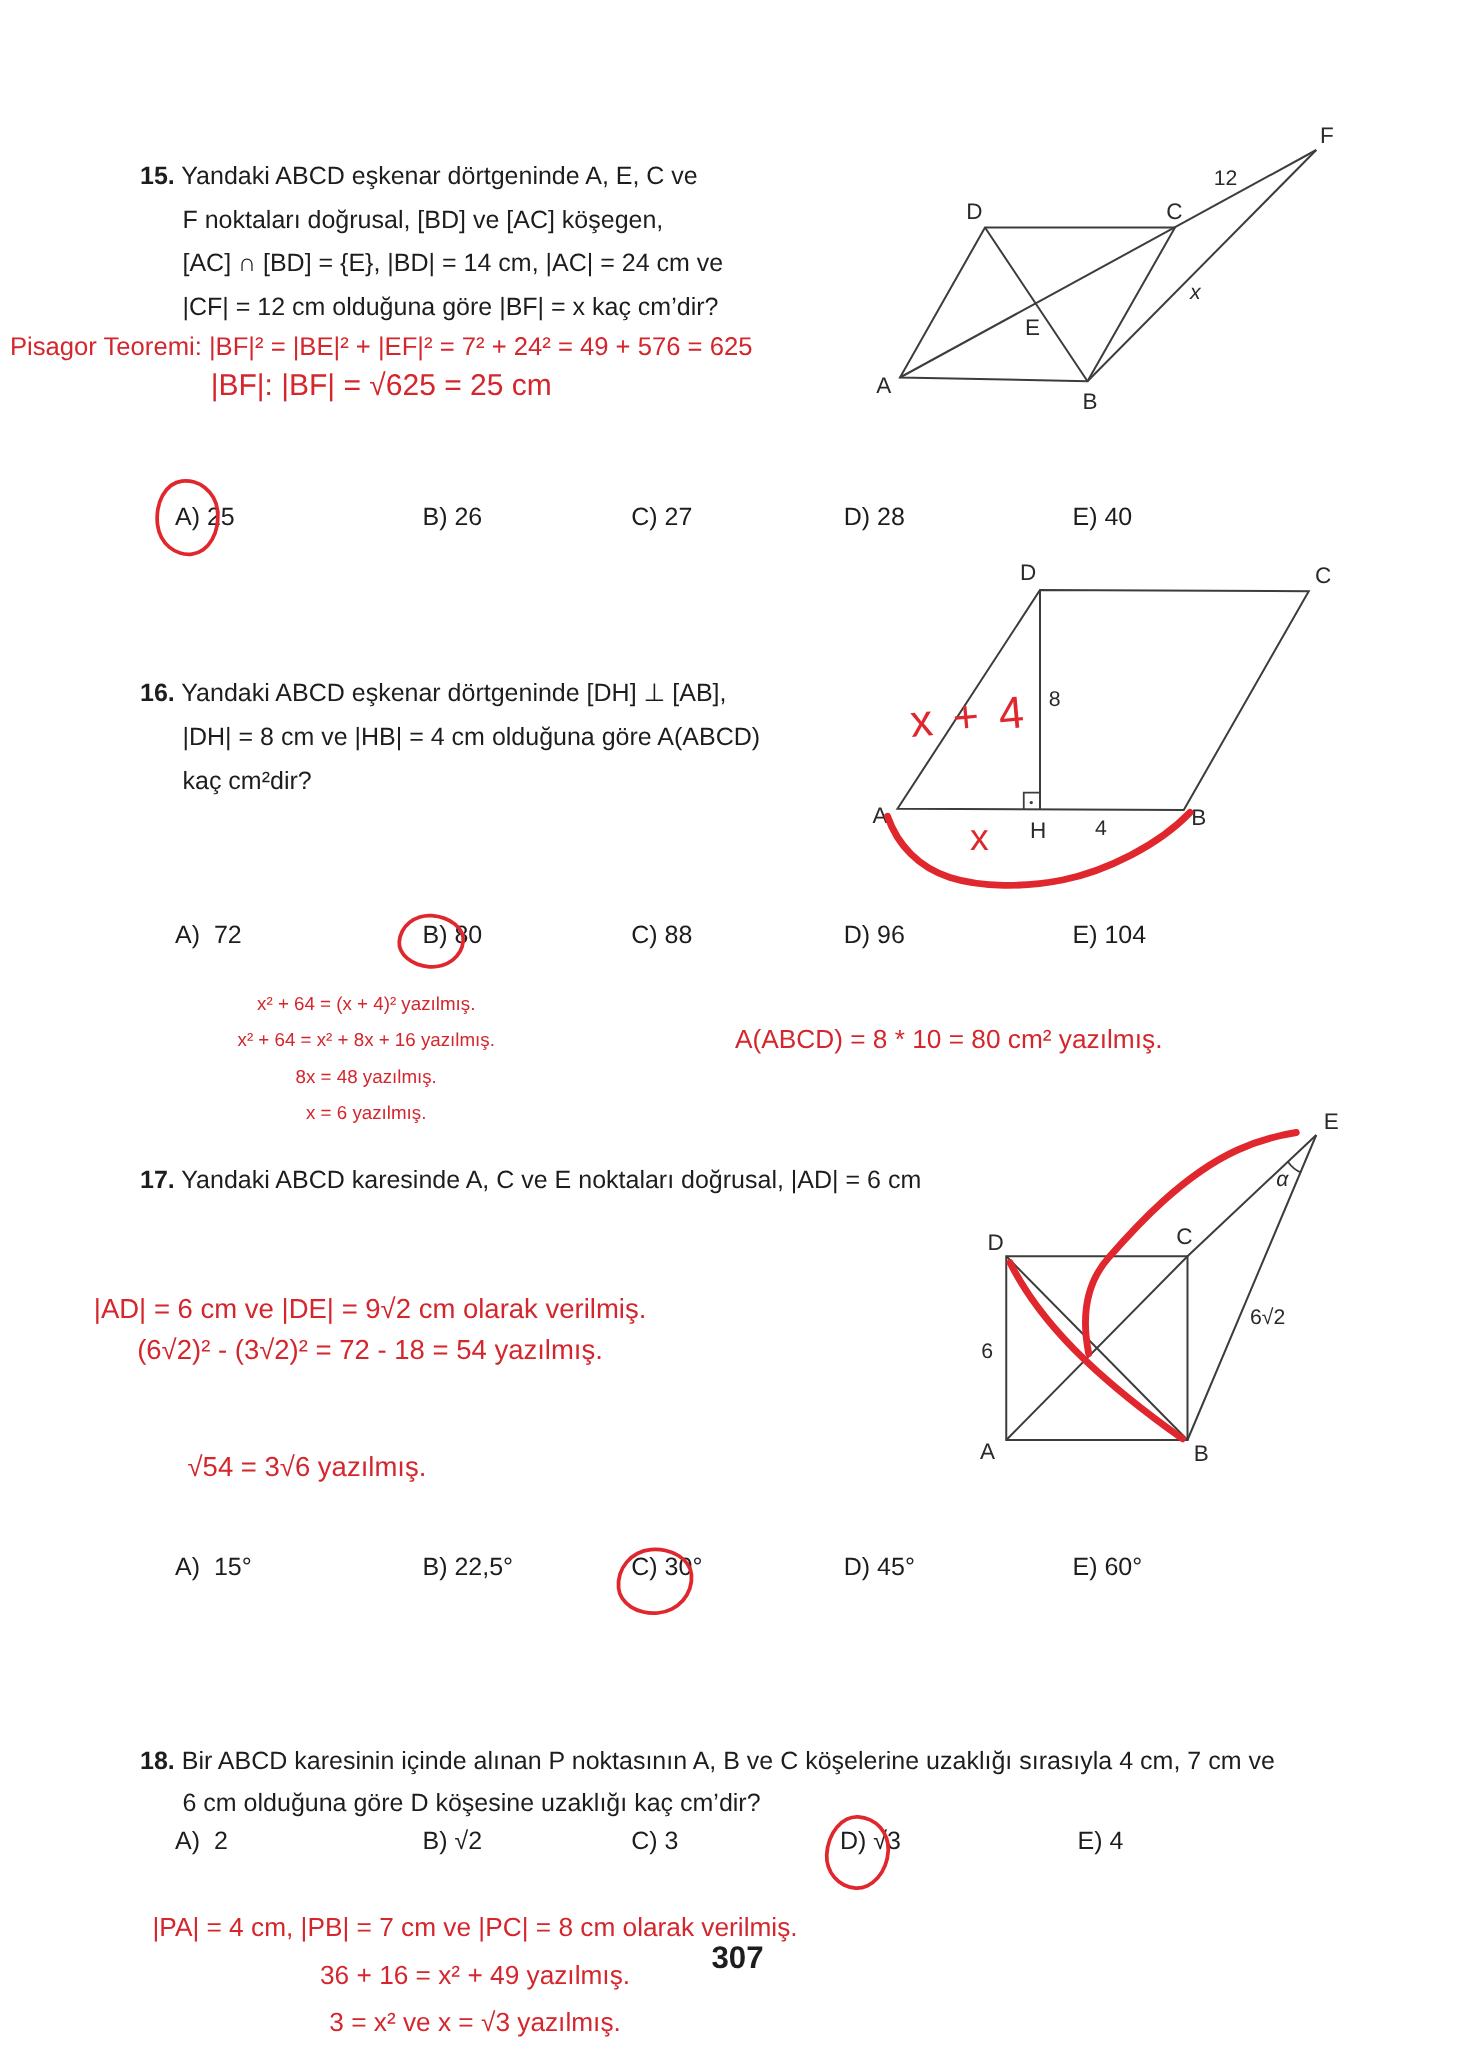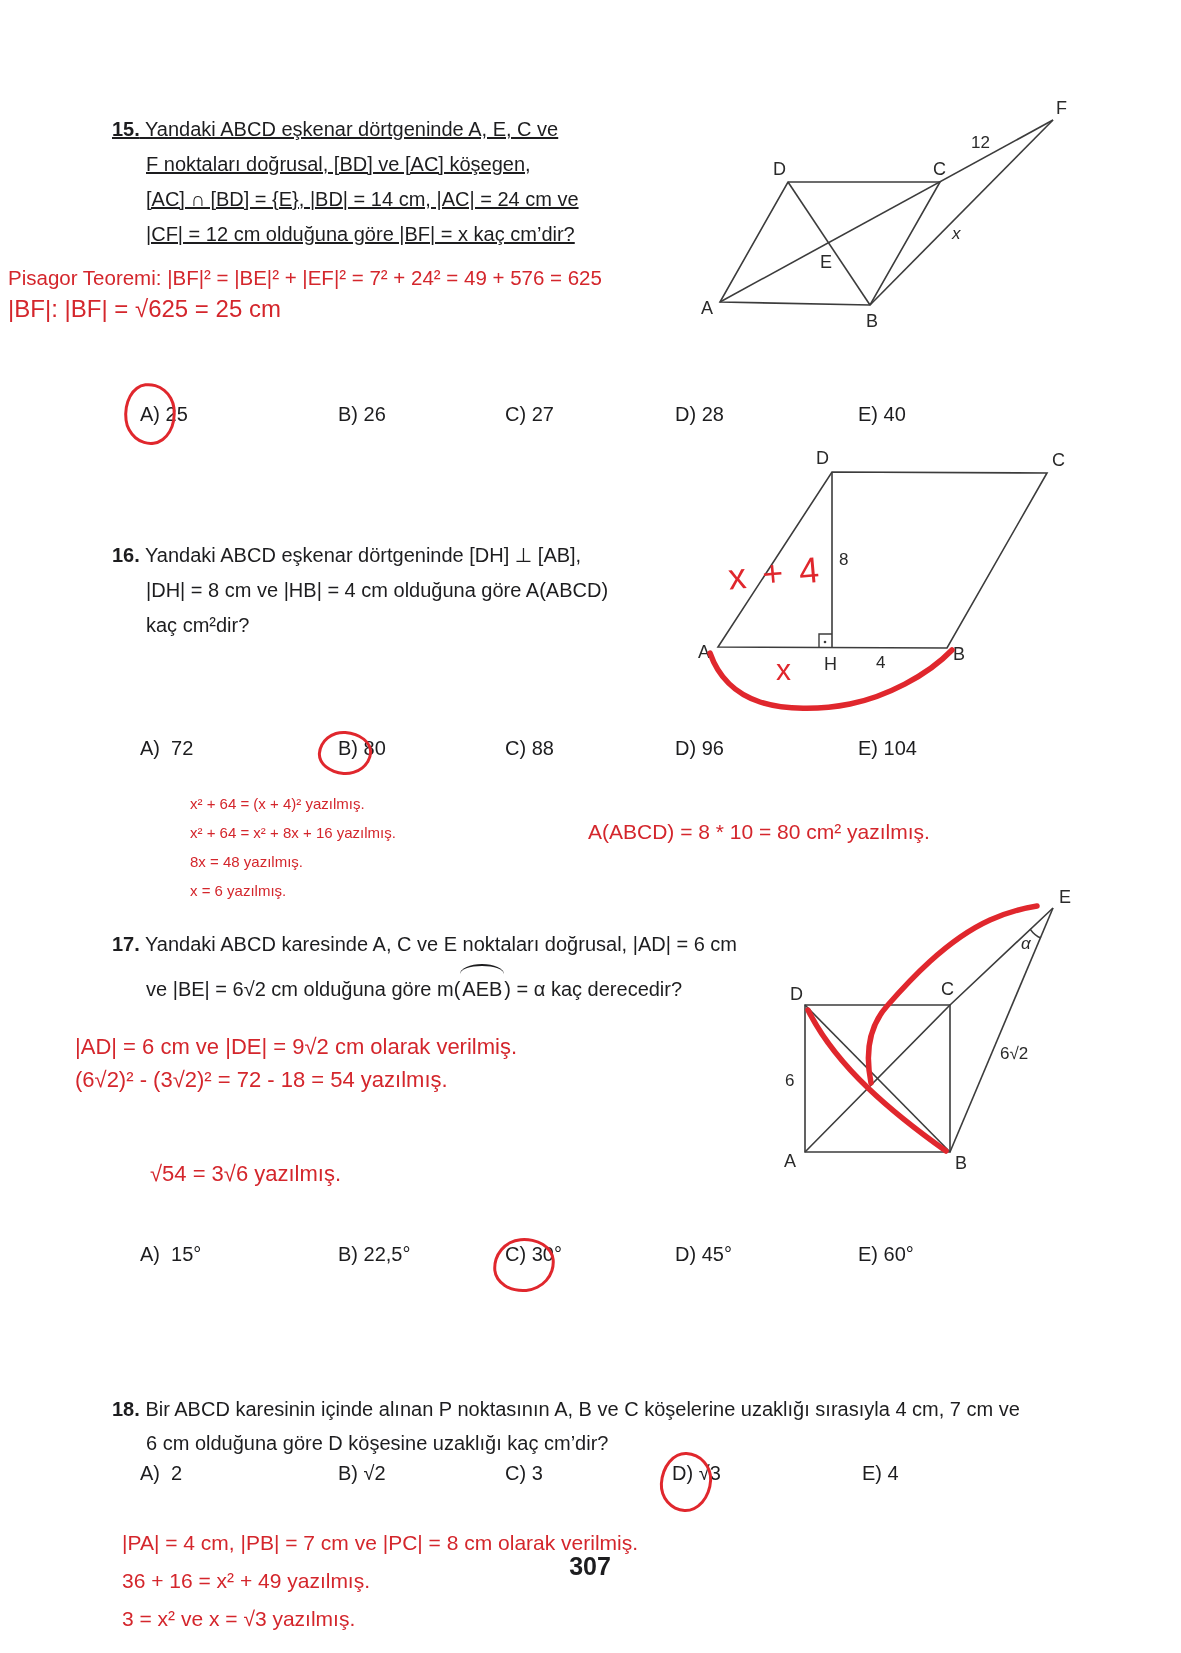--- a/index.html
+++ b/index.html
@@ -7,21 +7,21 @@
     --red-mark:#e0272d;
     --ink:#1d1d1f;
   }
   html,body{margin:0;padding:0;background:#ffffff;}
   .page{position:relative;width:1181px;height:1653px;background:#fff;
         font-family:"Liberation Sans",sans-serif;color:var(--ink);overflow:hidden;}
   .abs{position:absolute;}
   .pline{font-size:20px;line-height:35px;white-space:nowrap;}
   .qnum{font-weight:700;}
   .indent{padding-left:34px;}
-  .red-note{color:var(--red-text);}
+  .red-note{color:var(--red-text);text-align:center;}
   .red-note div{font-size:21px;line-height:31px;white-space:nowrap;}
   .red-note.small div{font-size:15px;line-height:29px;}
   .opt{position:absolute;font-size:20px;white-space:pre;}
   .circle{position:absolute;border:3.5px solid var(--red-mark);
           border-radius:48% 52% 50% 50% / 55% 45% 55% 45%;}
   svg{position:absolute;overflow:visible;}
   .dline{stroke:#3c3c3c;stroke-width:1.6;fill:none;}
   .dthin{stroke:#3c3c3c;stroke-width:1.4;fill:none;}
   .dlabel{font-size:18px;fill:#2a2a2a;font-family:"Liberation Sans",sans-serif;}
   .dsmall{font-size:17px;fill:#2a2a2a;font-family:"Liberation Sans",sans-serif;}
@@ -32,21 +32,21 @@
   .overarc::before{content:"";position:absolute;left:0;right:0;top:-3px;height:8px;
                    border-top:2px solid var(--ink);
                    border-radius:50% 50% 0 0 / 100% 100% 0 0;}
   .pagenum{font-size:25px;font-weight:700;text-align:center;}
 </style>
 </head>
 <body>
 
 <div class="page">
 
-  <div class="abs" style="left:112px;top:112px;text-decoration:underline;">
+  <div class="abs" style="left:112px;top:124px;">
     <div class="pline"><b class="qnum">15.</b> <span>Yandaki ABCD eşkenar dörtgeninde A, E, C ve</span></div>
     <div class="pline indent">F noktaları doğrusal, [BD] ve [AC] köşegen,</div>
     <div class="pline indent">[AC] ∩ [BD]  = {E}, |BD| = 14 cm, |AC| = 24 cm ve</div>
     <div class="pline indent">|CF| = 12 cm olduğuna göre |BF| = x kaç cm’dir?</div>
   </div>
 
   <div class="abs red-note" style="left:8px;top:262px;">
     <div style="font-size:20.5px">Pisagor Teoremi: |BF|² = |BE|² + |EF|² = 7² + 24² = 49 + 576 = 625</div>
     <div style="font-size:24px">|BF|: |BF| = √625 = 25 cm</div>
   </div>
@@ -112,21 +112,20 @@
     <div>x² + 64 = x² + 8x + 16 yazılmış.</div>
     <div>8x = 48 yazılmış.</div>
     <div>x = 6 yazılmış.</div>
   </div>
   <div class="abs red-note" style="left:588px;top:816px;">
     <div>A(ABCD) = 8 * 10 = 80 cm² yazılmış.</div>
   </div>
 
   <div class="abs" style="left:112px;top:922px;">
     <div class="pline" style="line-height:45px"><b class="qnum">17.</b> <span>Yandaki ABCD karesinde A, C ve E noktaları doğrusal, |AD| = 6 cm</span></div>
-    <div class="pline indent" style="line-height:45px"><span>ve |BE| = 6√2  cm olduğuna göre m(</span><span class="overarc">AEB</span><span>) = α  kaç derecedir?</span></div>
   </div>
 
   <div class="abs red-note" style="left:75px;top:1030px;">
     <div style="font-size:22px;line-height:33px">|AD| = 6 cm ve |DE| = 9√2 cm olarak verilmiş.</div>
     <div style="font-size:22px;line-height:33px">(6√2)² - (3√2)² = 72 - 18 = 54 yazılmış.</div>
   </div>
   <div class="abs red-note" style="left:150px;top:1158px;">
     <div style="font-size:22px">√54 = 3√6 yazılmış.</div>
   </div>
 

